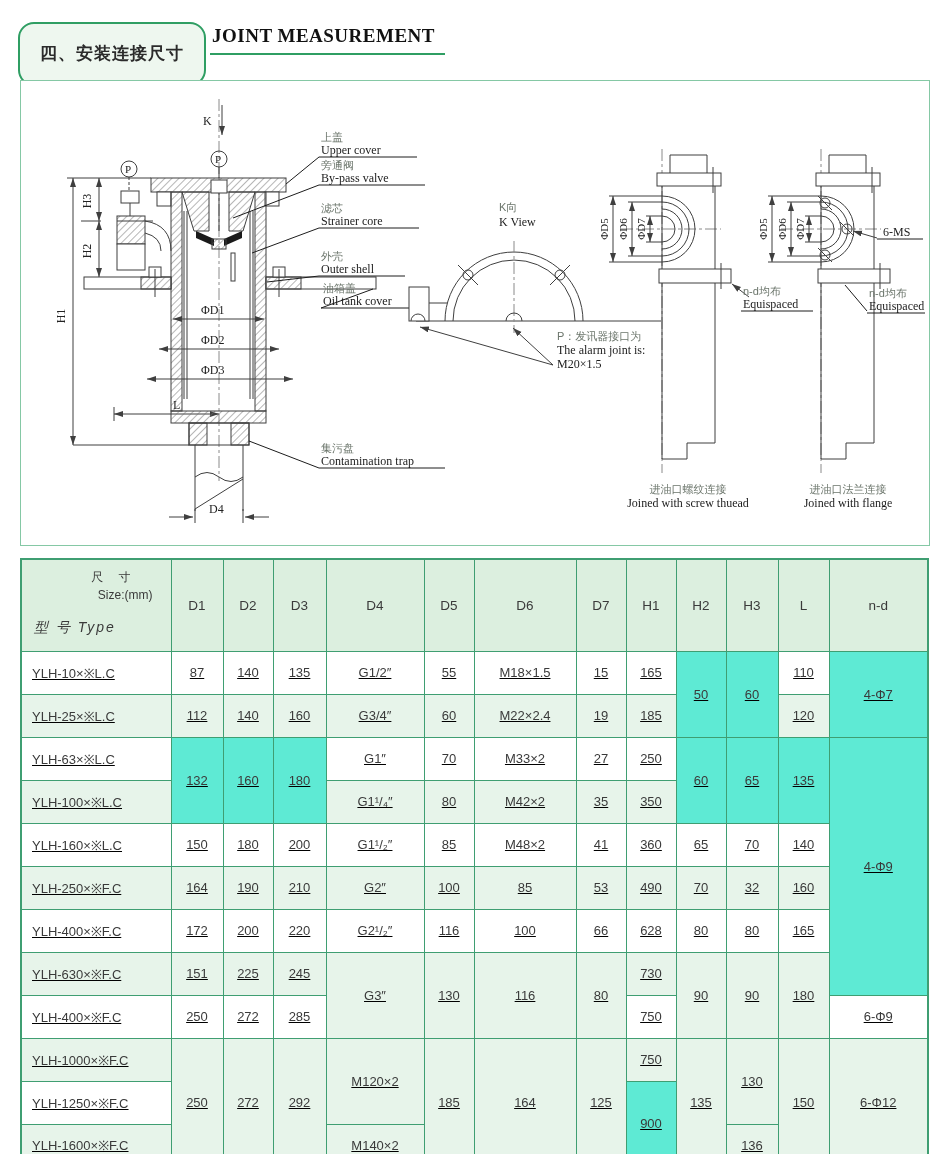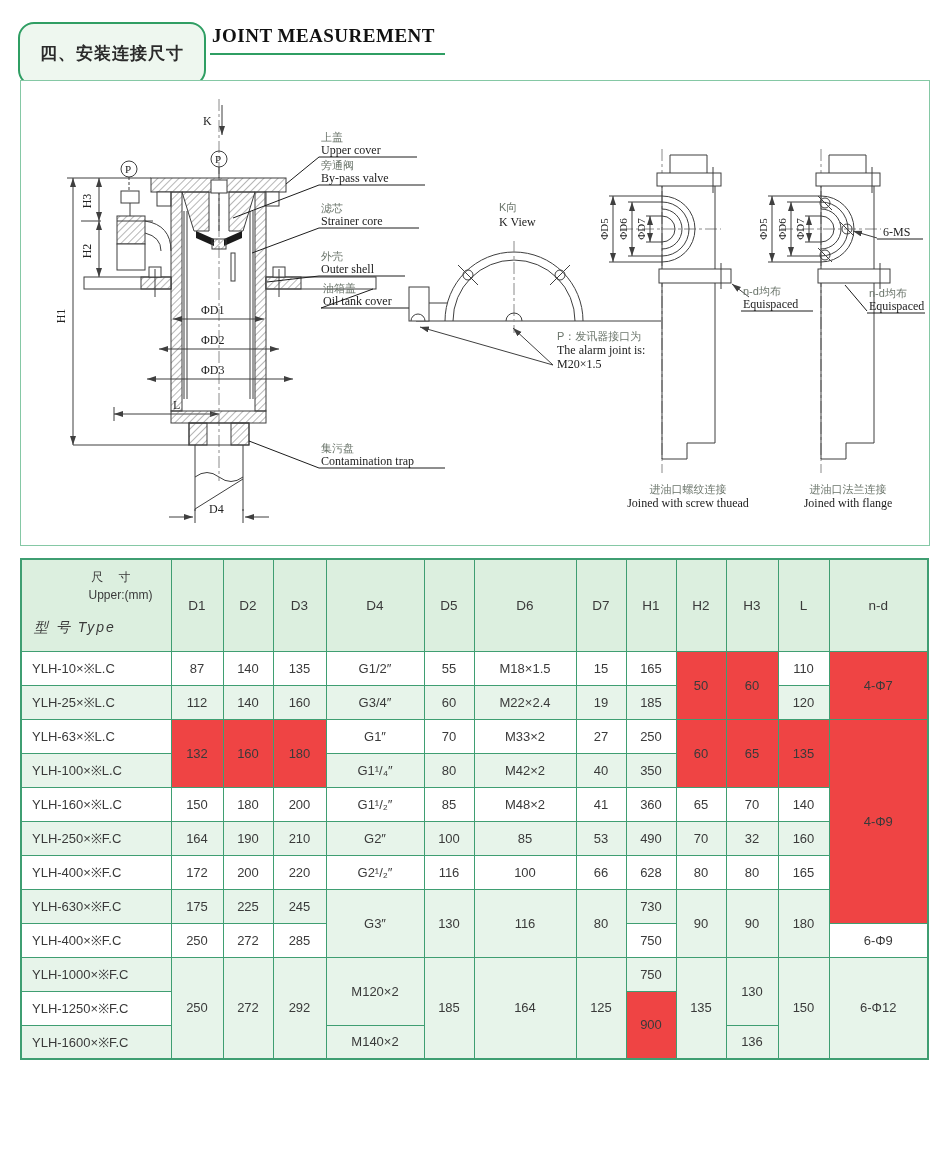--- a/index.html
+++ b/index.html
@@ -40,24 +40,24 @@
   #dim-table {
     position:absolute; left:20px; top:558px; width:908px;
     border-collapse:collapse; table-layout:fixed;
     border:2px solid #3f9e72;
   }
   #dim-table th, #dim-table td {
     border:1px solid #3f9e72; text-align:center; vertical-align:middle;
     font-size:13px; color:#3a3a3a; padding:0; overflow:hidden;
   }
   #dim-table thead tr { height:92px; }
-  #dim-table tbody tr { height:34px; }
+  #dim-table tbody tr { height:43px;text-decoration:underline; }
   #dim-table th { background:#dcefdf; font-weight:normal; font-size:13.5px; }
   #dim-table tbody tr.alt td { background:#e7f4ea;margin-left:12px; }
-  #dim-table td.merged { background:#ef4444; }
+  #dim-table td.merged { background:#5eead4; }
   #dim-table td.model { text-align:left; padding-left:10px; }
   th.corner {
     position:relative;
     background-image:linear-gradient(to top right,
       #dcefdf calc(50% - 0.7px), #3f9e72 calc(50% - 0.7px),
       #3f9e72 calc(50% + 0.7px), #dcefdf calc(50% + 0.7px));
   }
   th.corner .c-size  { position:absolute; top:9px;  right:34px; font-size:12px; letter-spacing:6px; }
   th.corner .c-unit  { position:absolute; top:28px; right:18px; font-size:12px; }
   th.corner .c-type  { position:absolute; bottom:14px; left:12px; font-size:14px; letter-spacing:2px;font-style:italic; }
@@ -323,21 +323,21 @@
         <col style="width: 50px;">
         <col style="width: 50px;">
         <col style="width: 52px;">
         <col style="width: 51px;">
         <col style="width: 99px;">
       </colgroup>
       <thead>
         <tr>
           <th class="corner">
             <span class="c-size">尺 寸</span>
-            <span class="c-unit">Upper:(mm)</span>
+            <span class="c-unit">Size:(mm)</span>
             <span class="c-type">型 号 Type</span>
           </th>
           <th>D1</th>
           <th>D2</th>
           <th>D3</th>
           <th>D4</th>
           <th>D5</th>
           <th>D6</th>
           <th>D7</th>
           <th>H1</th>
@@ -388,21 +388,21 @@
           <td rowspan="2" class="merged">60</td>
           <td rowspan="2" class="merged">65</td>
           <td rowspan="2" class="merged">135</td>
           <td rowspan="6" class="merged">4-Φ9</td>
         </tr>
         <tr class="alt">
           <td class="model">YLH-100×※L.C</td>
           <td>G1¹/₄″</td>
           <td>80</td>
           <td>M42×2</td>
-          <td>40</td>
+          <td>35</td>
           <td>350</td>
         </tr>
         <tr>
           <td class="model">YLH-160×※L.C</td>
           <td>150</td>
           <td>180</td>
           <td>200</td>
           <td>G1¹/₂″</td>
           <td>85</td>
           <td>M48×2</td>
@@ -435,21 +435,21 @@
           <td>116</td>
           <td>100</td>
           <td>66</td>
           <td>628</td>
           <td>80</td>
           <td>80</td>
           <td>165</td>
         </tr>
         <tr class="alt">
           <td class="model">YLH-630×※F.C</td>
-          <td>175</td>
+          <td>151</td>
           <td>225</td>
           <td>245</td>
           <td rowspan="2" class="merged">G3″</td>
           <td rowspan="2" class="merged">130</td>
           <td rowspan="2" class="merged">116</td>
           <td rowspan="2" class="merged">80</td>
           <td>730</td>
           <td rowspan="2" class="merged">90</td>
           <td rowspan="2" class="merged">90</td>
           <td rowspan="2" class="merged">180</td>

